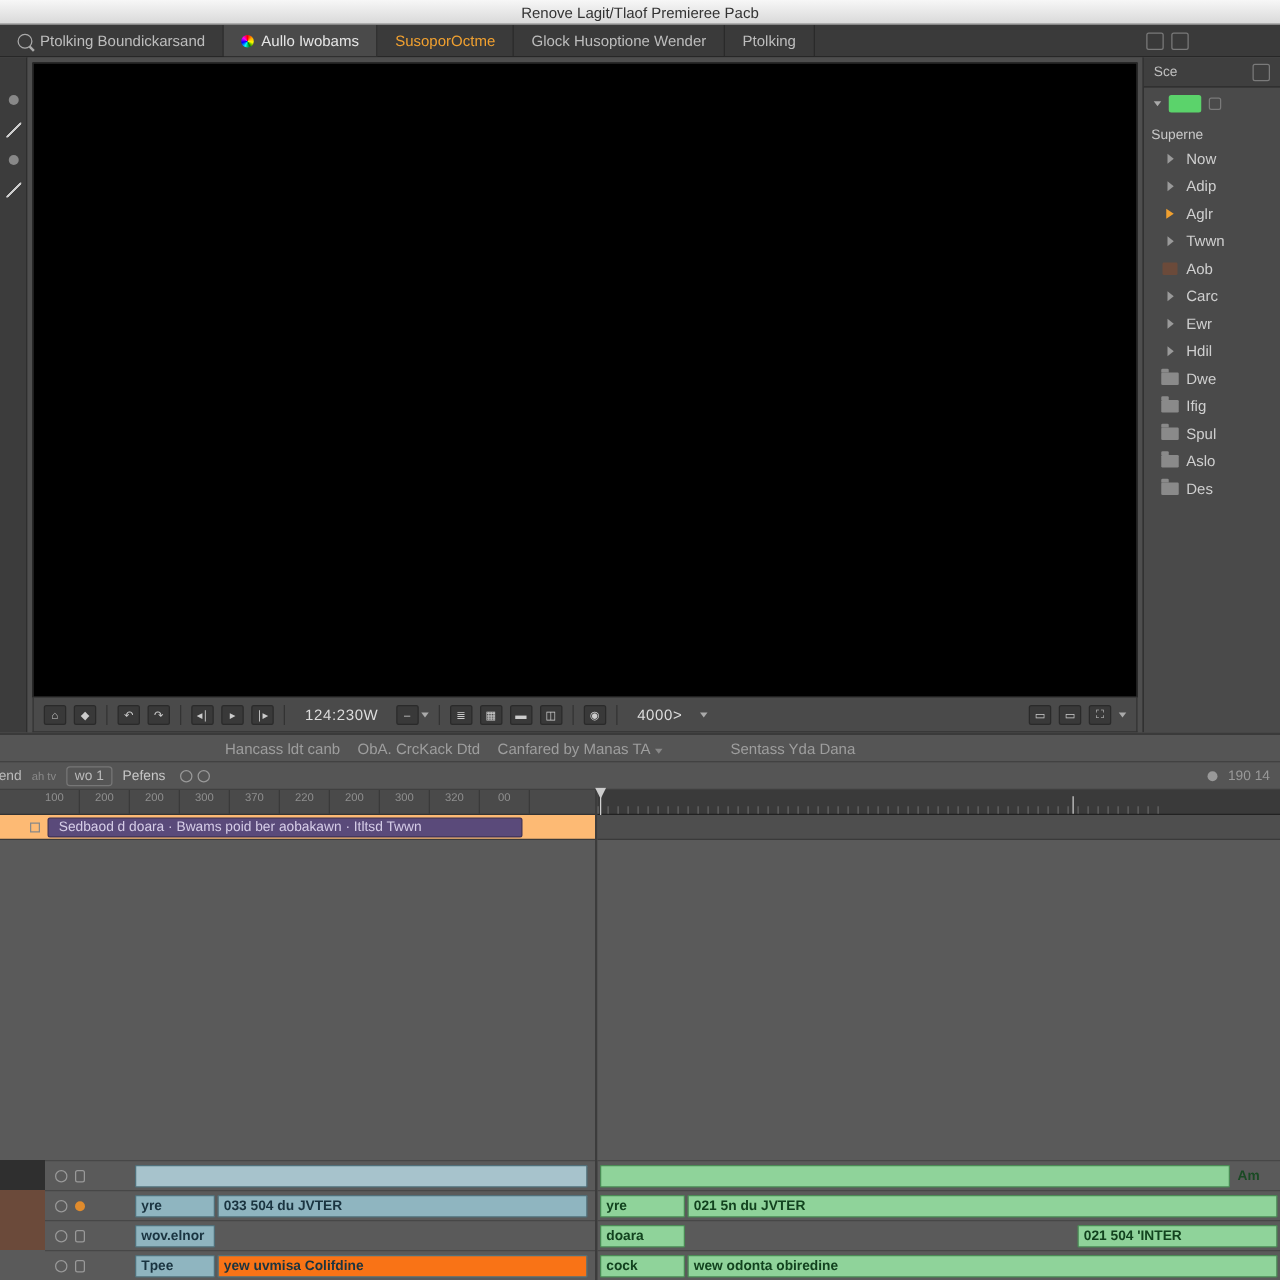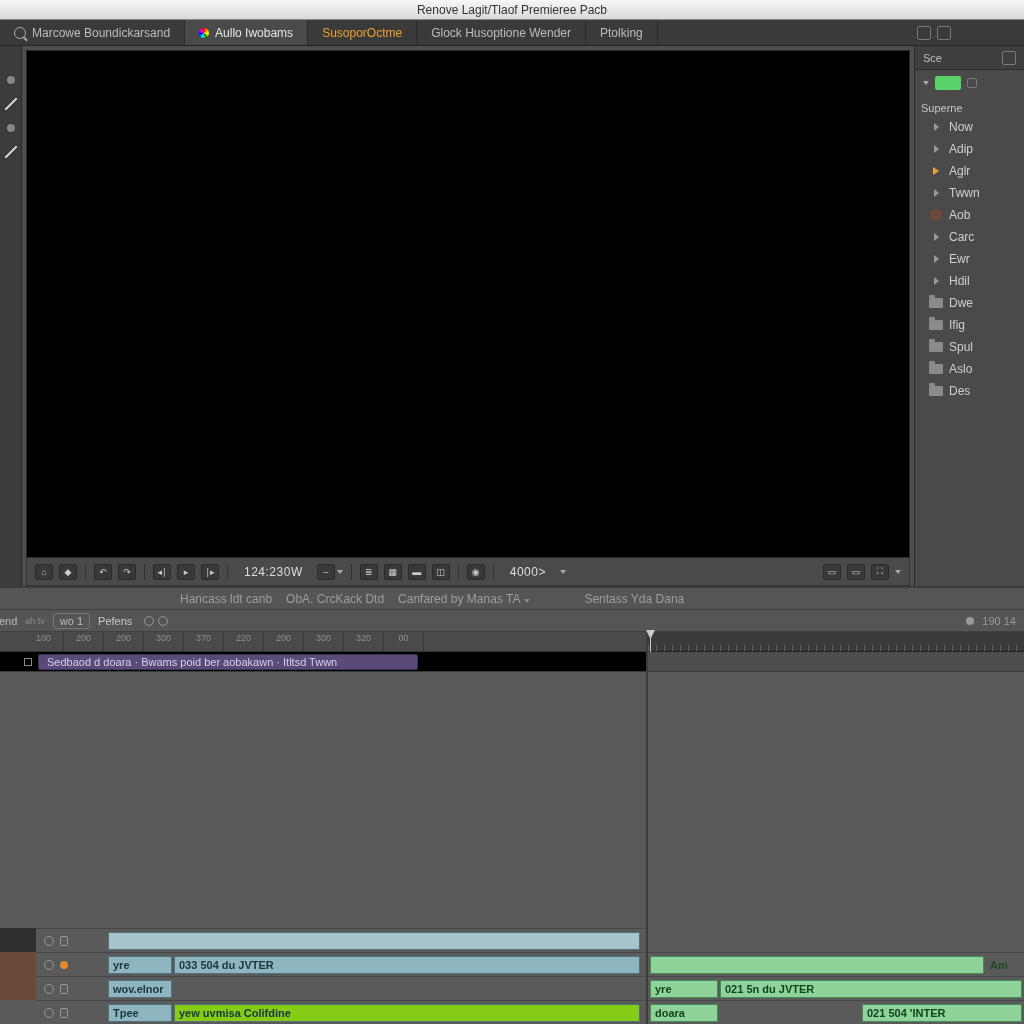--- a/index.html
+++ b/index.html
@@ -67,48 +67,48 @@
 .lower-infobar .caret { width:0;height:0;border-left:3px solid transparent;border-right:3px solid transparent;border-top:4px solid #888; display:inline-block; margin-left:4px; }
 
 .lower-toolbar { height:22px; display:flex; align-items:center; gap:8px; padding:0 8px; background:#555; border-bottom:1px solid #404040; font-size:11px; }
 .lower-toolbar .chip-outline { padding:1px 6px; border:1px solid #777; border-radius:3px; color:#bbb; }
 .lower-toolbar .tb-group { display:flex; gap:4px; align-items:center; }
 .key-ico { width:10px;height:10px;border:1px solid #999;border-radius:50%; }
 .pin-ico { width:8px;height:8px;background:#999;border-radius:50%; }
 
 
 .timeline { flex:1; display:flex; background:#5a5a5a; }
-.tl-left { width:648px; display:flex; flex-direction:column; border-right:2px solid #3c3c3c; }
+.tl-left { width:478px; display:flex; flex-direction:column; border-right:2px solid #3c3c3c; }
 .tl-right { flex:1; display:flex; flex-direction:column; }
 
 .ruler { height:20px; background:#4a4a4a; border-bottom:1px solid #333; display:flex; align-items:center; position:relative; }
 .ruler .tickrow { display:flex; height:100%; }
 .ruler .tick { width:40px; height:100%; border-right:1px solid #3a3a3a; display:flex; align-items:flex-start; justify-content:center; font-size:9px; color:#8f8f8f; padding-top:1px; }
 
 .ruler-right { height:20px; background:#3a3a3a; border-bottom:1px solid #222; position:relative; }
 .playhead { position:absolute; top:0; width:1px; height:20px; background:#d0d0d0; }
 .playhead::before{content:"";position:absolute;top:-2px;left:-4px;width:9px;height:9px;background:#ccc;clip-path:polygon(50% 100%,0 0,100% 0);}
 .ruler-right .minimark { position:absolute; bottom:0; width:1px; height:6px; background:#666; }
 
 
-.cliprow-header { height:20px; background:#000000; border-bottom:1px solid #3a3a3a; display:flex; align-items:center; padding-left:24px; }
+.cliprow-header { height:20px; background:#fdba74; border-bottom:1px solid #3a3a3a; display:flex; align-items:center; padding-left:24px; }
 .purple-clip { height:16px; background:#5a4a7a; color:#d6cde8; font-size:11px; padding:0 8px; display:flex; align-items:center; border-radius:2px; border:1px solid #3e3258; width:380px; overflow:hidden; white-space:nowrap; }
 
 .track-gap { flex:1; min-height:100px; background:#5a5a5a; }
 .track-gap-right { flex:1; min-height:100px; background:#5a5a5a; }
 
 .layers { display:flex; flex-direction:column; }
 .layer { height:24px; display:flex; align-items:center; border-top:1px solid #474747; }
 .layer .lh-icons { width:72px; display:flex; align-items:center; gap:6px; padding-left:8px; }
 .eye { width:10px;height:10px;border:1px solid #999;border-radius:50%; }
 .lock { width:8px;height:10px;border:1px solid #999;border-radius:2px;position:relative; }
 .dot-orange { width:8px;height:8px;background:#e08b2c;border-radius:50%; }
 .layer .name-cell { width:64px; height:18px; background:#8fb5c0; color:#1a3440; font-size:11px; font-weight:600; padding:0 4px; display:flex; align-items:center; border:1px solid #50707a; border-radius:1px; margin-right:2px; overflow:hidden; }
 .layer .val-cell { flex:1; height:18px; background:#8fb5c0; color:#1a3440; font-size:11px; font-weight:600; padding:0 4px; display:flex; align-items:center; border:1px solid #50707a; border-radius:1px; overflow:hidden; margin-right:6px; }
-.layer .val-cell.wide { background:#84cc16; }
+.layer .val-cell.wide { background:#f97316; }
 .thumb-col { width:36px; height:48px; background:#3a3a3a; }
 
 
 .rlayers { display:flex; flex-direction:column; }
 .rlayer { height:24px; display:flex; align-items:center; border-top:1px solid #474747; padding:0 2px; gap:2px; }
 .gclip { height:18px; background:#8fd39a; border:1px solid #4a8a55; border-radius:1px; color:#12421e; font-size:11px; font-weight:600; display:flex; align-items:center; padding:0 4px; overflow:hidden; white-space:nowrap; }
 .gclip.a { flex:0 0 68px; }
 .gclip.b { flex:1; }
 .gclip.amlabel { flex:0 0 36px; justify-content:flex-start; background:transparent; border:none; color:#1a4a24; font-weight:600; }
 .green-span { height:18px; background:#8fd39a; border:1px solid #4a8a55; border-radius:1px; }
@@ -119,21 +119,21 @@
 
 <div class="app">
 
   <div class="titlebar">
     <span>Renove Lagit/Tlaof Premieree Pacb</span>
   </div>
 
   <div class="workspaces">
     <div class="ws-tab">
       <span class="search-glyph"></span>
-      <span>Marcowe Boundickarsand</span>
+      <span>Ptolking Boundickarsand</span>
     </div>
     <div class="ws-tab active">
       <span class="color-dot"></span>
       <span>Aullo Iwobams</span>
     </div>
     <div class="ws-tab orange">
       <span>SusoporOctme</span>
     </div>
     <div class="ws-tab">
       <span>Glock Husoptione Wender</span>
@@ -452,19 +452,23 @@
             </div>
             <div class="rlayer">
               <div class="gclip a">yre</div>
               <div class="gclip b">021 5n du JVTER</div>
             </div>
             <div class="rlayer">
               <div class="gclip a">doara</div>
               <div style="flex:1"></div>
               <div class="gclip" style="flex:0 0 160px">021 504 'INTER</div>
             </div>
+            <div class="rlayer">
+              <div class="gclip a">cock</div>
+              <div class="gclip b">wew odonta obiredine</div>
+            </div>
           </div>
       </div>
 
     </div>
   </div>
 
 </div>
 
 </body></html>

